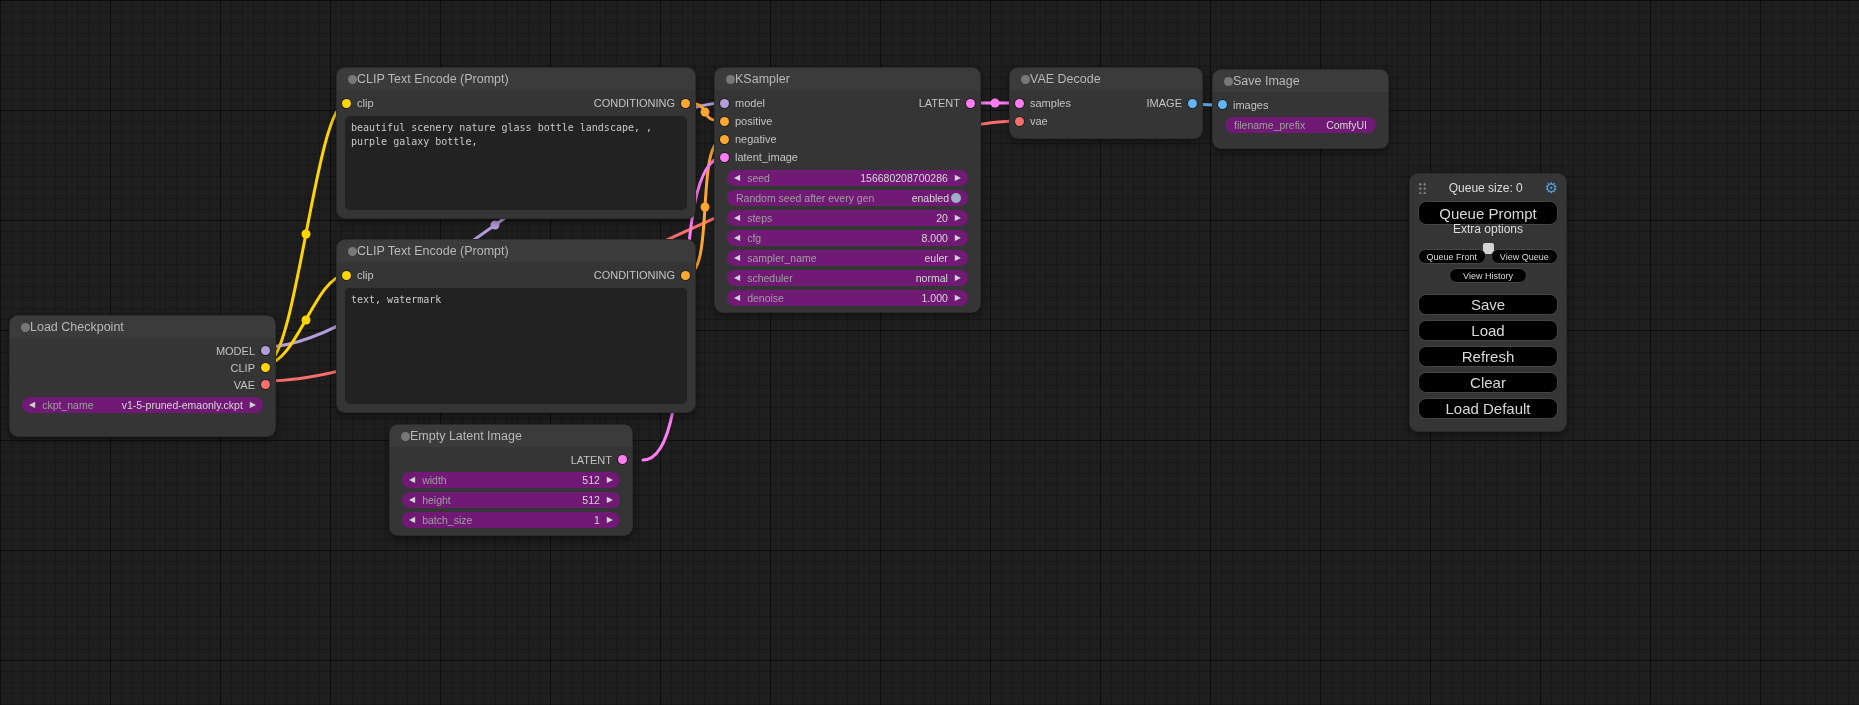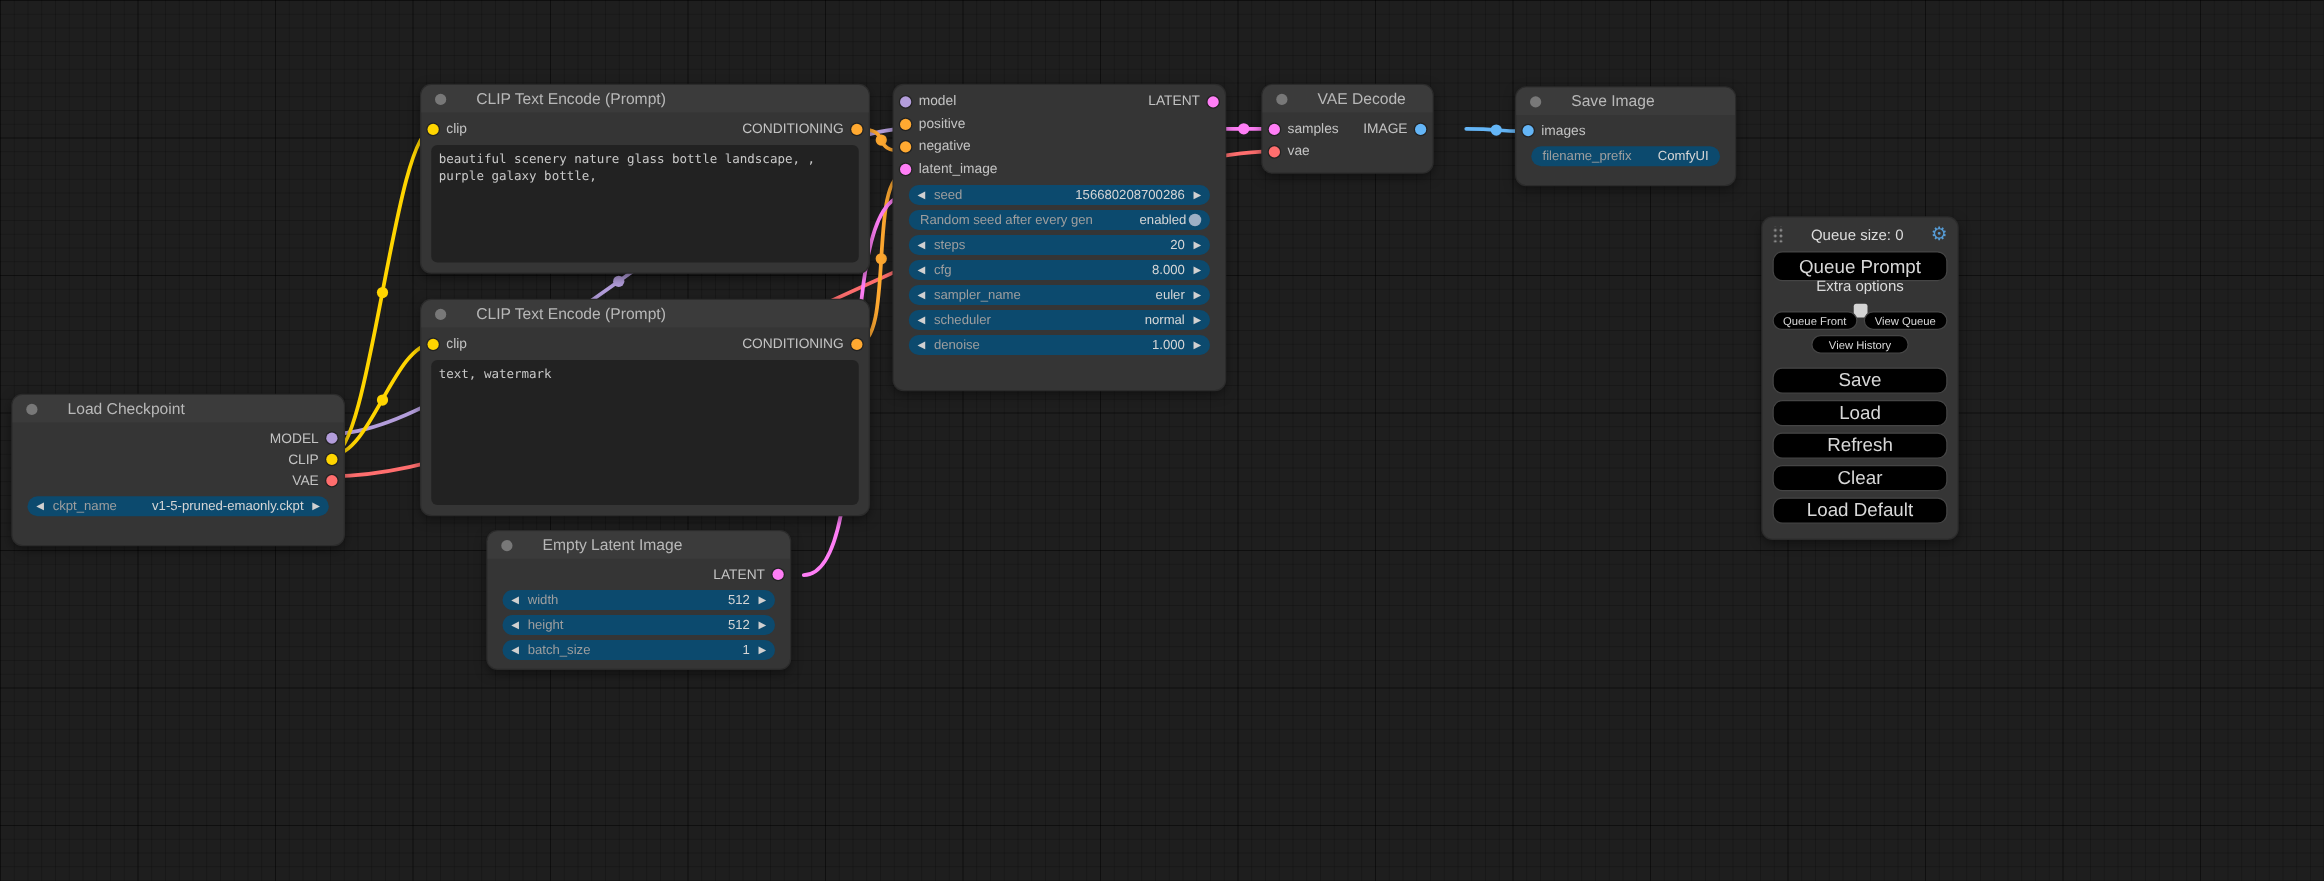--- a/index.html
+++ b/index.html
@@ -15,37 +15,37 @@
     background-size:110px 110px,110px 110px,11px 11px,11px 11px;}
   #wires{position:absolute;left:0;top:0;z-index:1;}
   .wire{fill:none;stroke-width:3;stroke-linecap:round;}
   .s-model{stroke:#B39DDB}.s-clip{stroke:#FFD500}.s-vae{stroke:#FF6E6E}
   .s-cond{stroke:#FFA931}.s-latent{stroke:#FF7EF6}.s-image{stroke:#64B5F6}
   .f-model{fill:#B39DDB}.f-clip{fill:#FFD500}.f-vae{fill:#FF6E6E}
   .f-cond{fill:#FFA931}.f-latent{fill:#FF7EF6}.f-image{fill:#64B5F6}
 
   .node{position:absolute;z-index:2;background:#353535;border-radius:8px;
     box-shadow:0 0 0 1px #2b2b2b,0 3px 9px rgba(0,0,0,.5);}
-  .node-title{height:22px;display:flex;align-items:center;gap:24px;padding:0 11px;
+  .node-title{height:22px;display:flex;align-items:center;gap:0;padding:0 11px;
     background:#3b3b3b;border-radius:8px 8px 0 0;cursor:move;}
   .collapse-dot{width:9px;height:9px;border-radius:50%;background:#787878;flex:none;cursor:pointer;}
   .node-title-text{font-size:12.5px;color:#b8b8b8;white-space:nowrap;}
   .node-body{padding-top:4px;}
   .io-row{display:flex;align-items:center;justify-content:space-between;padding:0 5px;text-align:right;}
   .h17{height:17px}.h18{height:18px}
   .out-only{justify-content:flex-end;}
   .port{display:flex;align-items:center;gap:6px;}
   .port-dot{width:9px;height:9px;border-radius:50%;flex:none;box-shadow:0 0 0 1px rgba(0,0,0,.35);cursor:crosshair;}
   .port-label{font-size:11px;color:#c3c3c3;white-space:nowrap;}
   .c-model{background:#B39DDB}.c-clip{background:#FFD500}.c-vae{background:#FF6E6E}
   .c-cond{background:#FFA931}.c-latent{background:#FF7EF6}.c-image{background:#64B5F6}
 
   .widgets{margin-top:2px;}
   .widgets.mt3{margin-top:3px;}
-  .widget{display:flex;align-items:center;height:16px;background:#0c4a6e;border-radius:8px;
+  .widget{display:flex;align-items:center;height:16px;background:#701a75;border-radius:8px;
     margin:4px 12px 0;padding:0 7px;cursor:pointer;}
   .w-arrow{font-size:8px;color:#d0d0d0;line-height:1;flex:none;cursor:pointer;}
   .w-name{font-size:10.5px;color:#9e9e9e;margin-left:7px;white-space:nowrap;}
   .w-value{font-size:10.5px;color:#d6d6d6;margin-left:auto;margin-right:7px;white-space:nowrap;}
   .widget.no-arrows .w-name{margin-left:2px;}
   .widget.no-arrows .w-value{margin-right:2px;}
   .toggle-ball{width:10px;height:10px;border-radius:50%;background:#9FB0C5;flex:none;}
   .prompt-text{display:block;background:#222;border:0;border-radius:5px;margin:4px 8px 0;
     width:calc(100% - 16px);padding:5px 6px;resize:none;outline:none;color:#c9c9c9;
     font-family:"DejaVu Sans Mono",monospace;font-size:10px;line-height:1.4;}
@@ -200,20 +200,24 @@
           <span class="w-arrow">◀</span>
           <span class="w-name">batch_size</span>
           <span class="w-value">1</span>
           <span class="w-arrow">▶</span>
         </div>
       </div>
     </div>
   </div>
 
   <div class="node" style="left:715px;top:68px;width:265px;height:244px;">
+    <div class="node-title">
+      <span class="collapse-dot"></span>
+      <span class="node-title-text">KSampler</span>
+    </div>
     <div class="node-body">
       <div class="io-row h18">
         <span class="port">
           <span class="port-dot c-model"></span>
           <span class="port-label">model</span>
         </span>
         <span class="port">
           <span class="port-label">LATENT</span>
           <span class="port-dot c-latent"></span>
         </span>
@@ -275,21 +279,21 @@
         <div class="widget">
           <span class="w-arrow">◀</span>
           <span class="w-name">denoise</span>
           <span class="w-value">1.000</span>
           <span class="w-arrow">▶</span>
         </div>
       </div>
     </div>
   </div>
 
-  <div class="node" style="left:1010px;top:68px;width:136px;height:70px;">
+  <div class="node" style="left:1010px;top:68px;width:192px;height:70px;">
     <div class="node-title">
       <span class="collapse-dot"></span>
       <span class="node-title-text">VAE Decode</span>
     </div>
     <div class="node-body">
       <div class="io-row h18">
         <span class="port">
           <span class="port-dot c-latent"></span>
           <span class="port-label">samples</span>
         </span>

